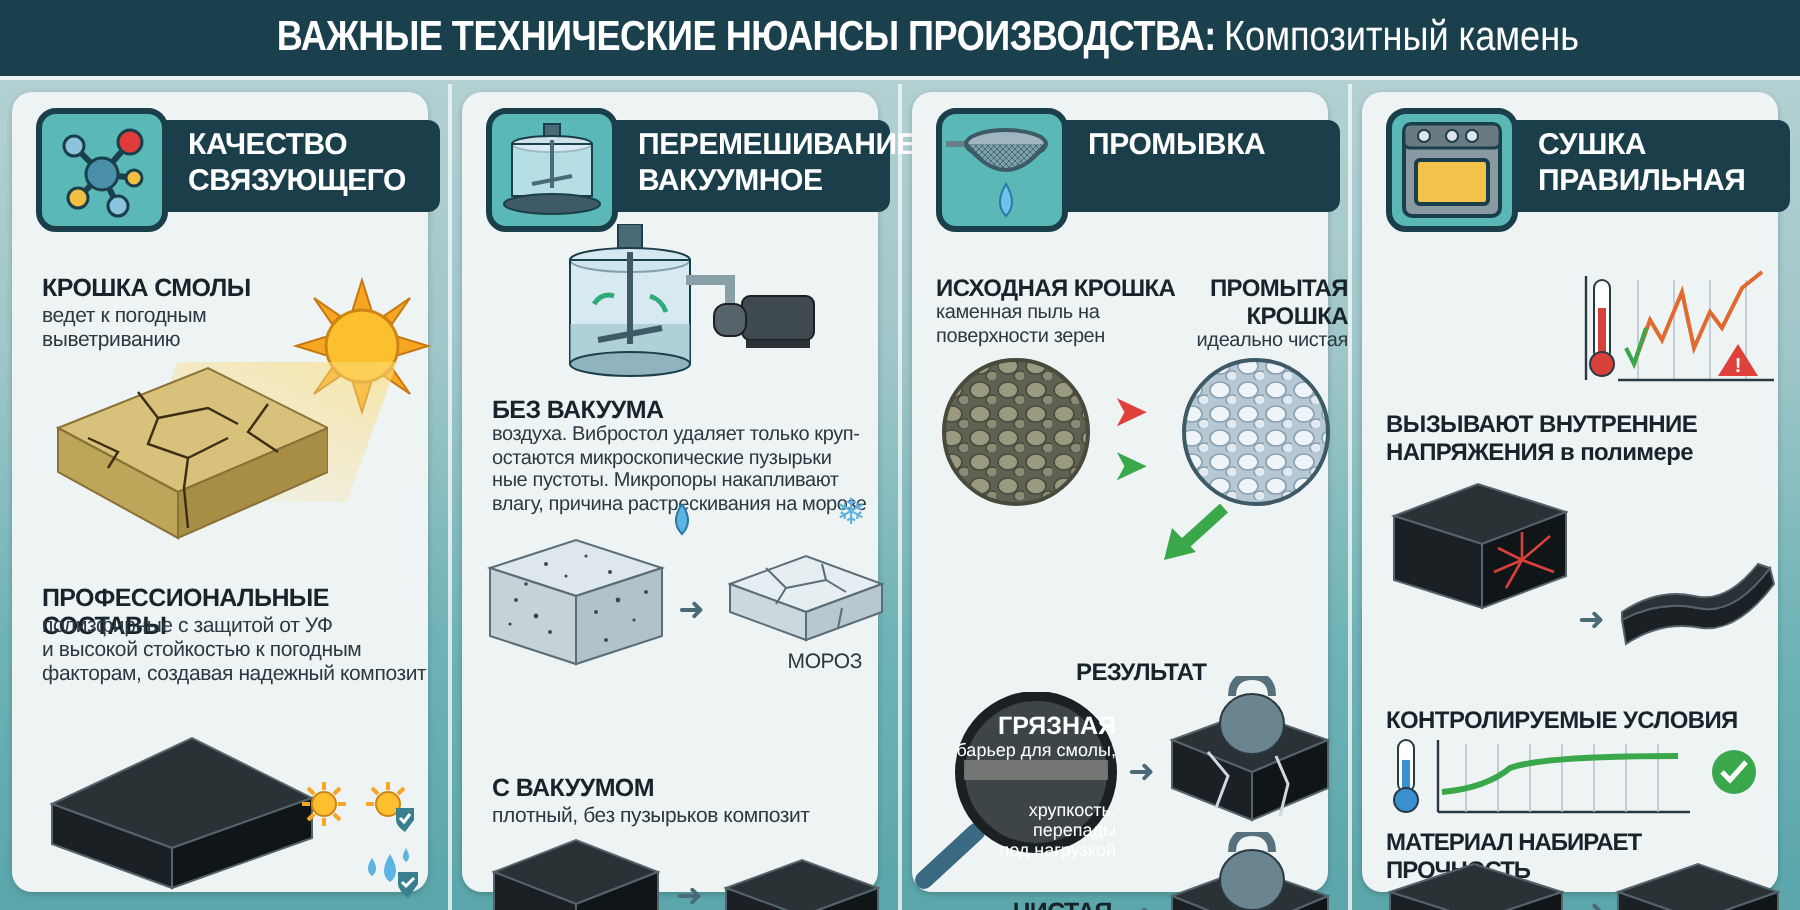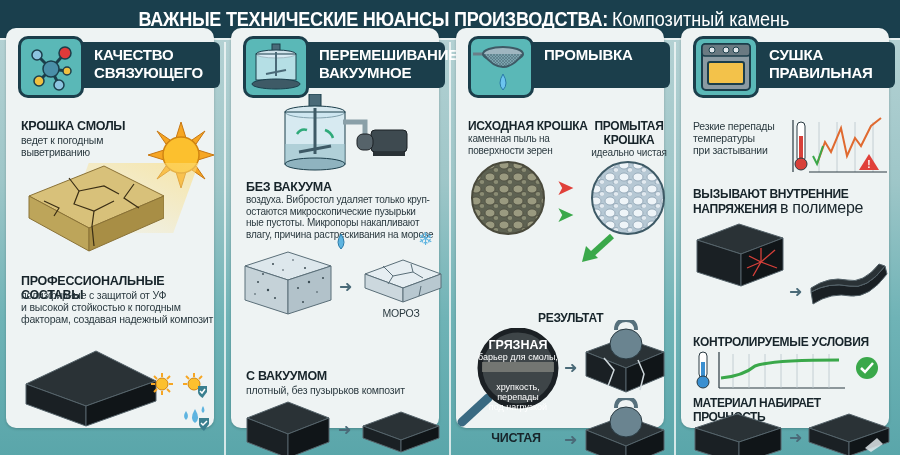--- a/index.html
+++ b/index.html
@@ -17,21 +17,21 @@
     border-bottom: 2px solid #e9f1f1;
   }
   .header .bold {
     font-weight: bold; font-size: 21px; letter-spacing: -0.3px;
     transform: scaleX(0.86); transform-origin: right center; display: inline-block;
   }
   .header .light { font-size: 21px; margin-left: 4px; transform: scaleX(0.86); transform-origin: left center; display: inline-block; }
   .header-wrap { display: flex; align-items: baseline; margin-left: -20px; }
 
   .col {
-    position: absolute; top: 28px; height: 400px; width: 208px;
+    position: absolute; top: 46px; height: 400px; width: 208px;
     background: #eef3f3;
     border-radius: 10px;
     box-shadow: 0 1px 3px rgba(0,0,0,0.2);
   }
   .divider { position: absolute; top: 42px; width: 2px; height: 413px; background: #f4f8f8; opacity: 0.8; }
 
   .col-head {
     position: absolute; left: 0; top: 8px; width: 214px; height: 56px;
   }
   .col-head .bar {
@@ -46,21 +46,21 @@
   .col-head .title {
     position: absolute; left: 88px; top: 10px; color: #fff; font-weight: bold;
     font-size: 15px; line-height: 18px; letter-spacing: -0.2px;
   }
   .h {
     position: absolute; font-weight: bold; color: #17242a; font-size: 12.5px; letter-spacing: -0.3px; line-height: 14px;
   }
   .t {
     position: absolute; color: #2b3a40; font-size: 10.5px; line-height: 12px; letter-spacing: -0.2px;
   }
-  .center { text-align: center; }
+  .center { text-align: right; }
   svg { display: block; }
   .abs { position: absolute; }
 </style>
 </head>
 <body>
 
 <div class="header">
   <div class="header-wrap">
     <span class="bold">ВАЖНЫЕ ТЕХНИЧЕСКИЕ НЮАНСЫ ПРОИЗВОДСТВА:</span>
     <span class="light">Композитный камень</span>
@@ -421,25 +421,20 @@
           <circle cx="36" cy="8" r="3" fill="#dfe6ea" stroke="#1b3e4b"></circle>
         <rect x="8" y="20" width="36" height="22" rx="2" fill="#f3c24a" stroke="#1b3e4b" stroke-width="2"></rect>
       </svg>
     </div>
     <div class="title">
       <div>СУШКА</div>
       <div>ПРАВИЛЬНАЯ</div>
     </div>
   </div>
 
-  <div class="t" style="left:12px;top:92px;font-size:10.5px;line-height:12px">
-    <div>Резкие перепады</div>
-    <div>температуры</div>
-    <div>при застывании</div>
-  </div>
 
   <div class="abs" style="left:108px;top:88px">
     <svg width="100" height="58" viewBox="0 0 100 58">
       <line x1="4" y1="4" x2="4" y2="56" stroke="#2a3a42" stroke-width="1.2"></line>
       <rect x="8" y="6" width="8" height="40" rx="4" fill="#fff" stroke="#2a3a42"></rect>
       <rect x="10" y="20" width="4" height="28" fill="#d8403a"></rect>
       <circle cx="12" cy="48" r="6" fill="#d8403a" stroke="#2a3a42"></circle>
       <g stroke="#b8c4ca" stroke-width=".8">
           <line x1="30" y1="6" x2="30" y2="56"></line>
           <line x1="48" y1="6" x2="48" y2="56"></line>
@@ -449,21 +444,21 @@
       <line x1="20" y1="56" x2="98" y2="56" stroke="#2a3a42" stroke-width="1.2"></line>
       <polyline points="28,48 36,26 42,36 52,12 58,40 66,22 72,30 82,10 92,2" fill="none" stroke="#e06a30" stroke-width="2"></polyline>
       <polyline points="24,40 28,48 34,30" fill="none" stroke="#3aa84a" stroke-width="2"></polyline>
       <polygon points="80,38 90,54 70,54" fill="#e0403a"></polygon>
       <text x="80" y="52" font-size="10" fill="#fff" text-anchor="middle" font-weight="bold">!</text>
     </svg>
   </div>
 
   <div class="h" style="left:12px;top:159px;font-size:12px">
     <div>ВЫЗЫВАЮТ ВНУТРЕННИЕ</div>
-    <div><span>НАПРЯЖЕНИЯ</span> <span style="font-weight:normal;font-size:16px">в полимере</span></div>
+    <div><span>НАПРЯЖЕНИЯ</span> <span style="font-weight:bold;font-size:12px">в полимере</span></div>
   </div>
 
   <div class="abs" style="left:14px;top:192px">
     <svg width="90" height="68" viewBox="0 0 90 68">
       <polygon points="2,20 44,4 88,18 46,34" fill="#2a3236" stroke="#55636a"></polygon>
       <polygon points="2,20 46,34 46,66 2,52" fill="#1a2024" stroke="#55636a"></polygon>
       <polygon points="46,34 88,18 88,50 46,66" fill="#101518" stroke="#55636a"></polygon>
       <g stroke="#d8403a" stroke-width="1.3">
         <line x1="66" y1="42" x2="54" y2="36"></line>
           <line x1="66" y1="42" x2="80" y2="30"></line>

